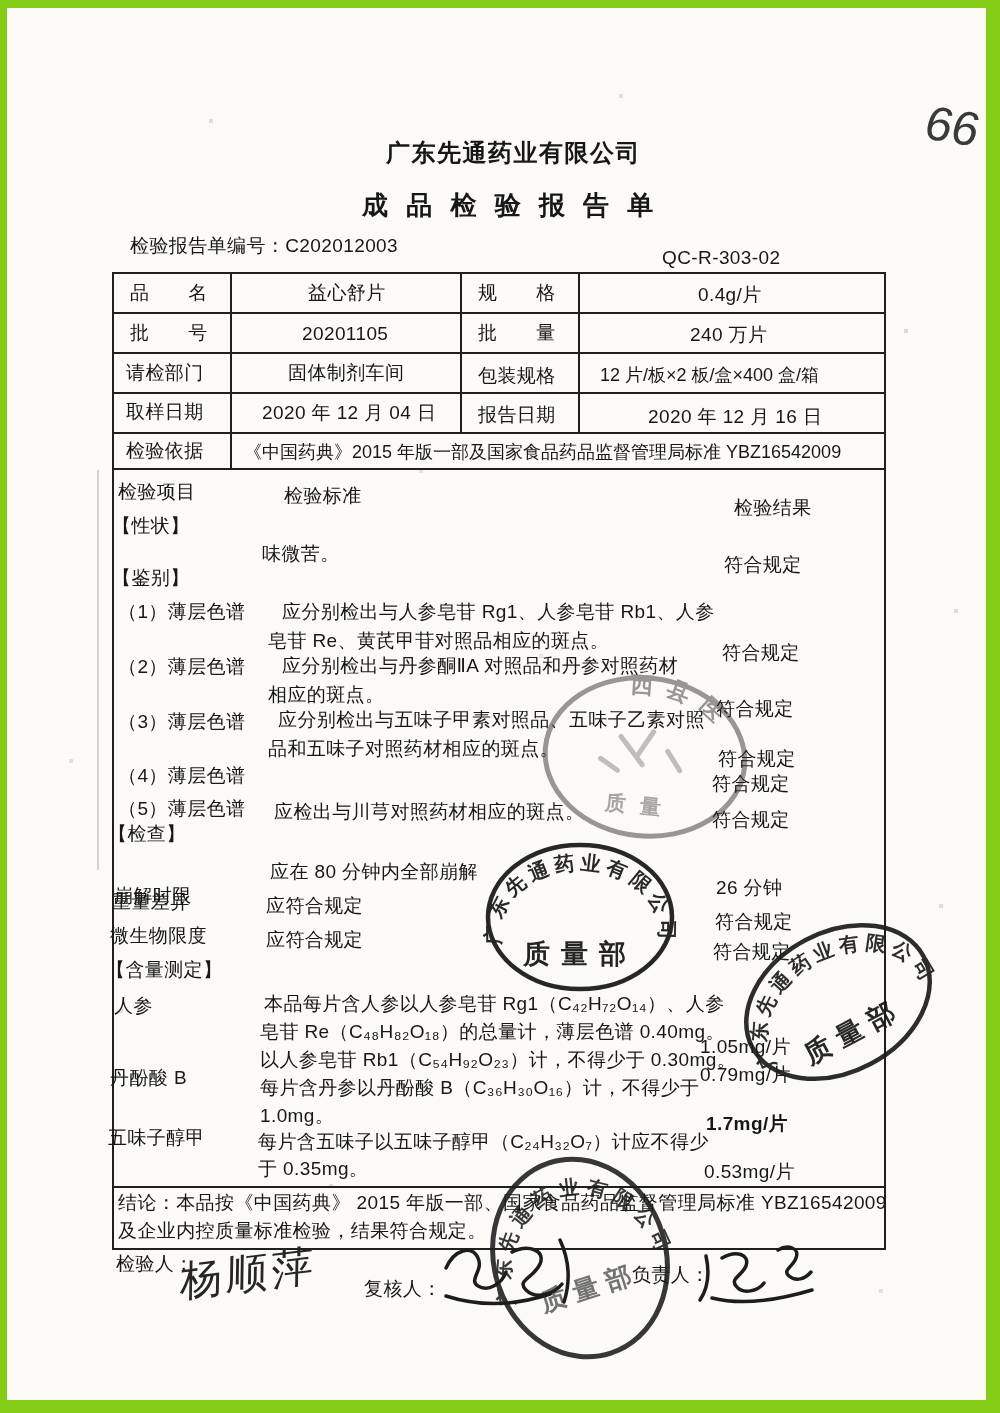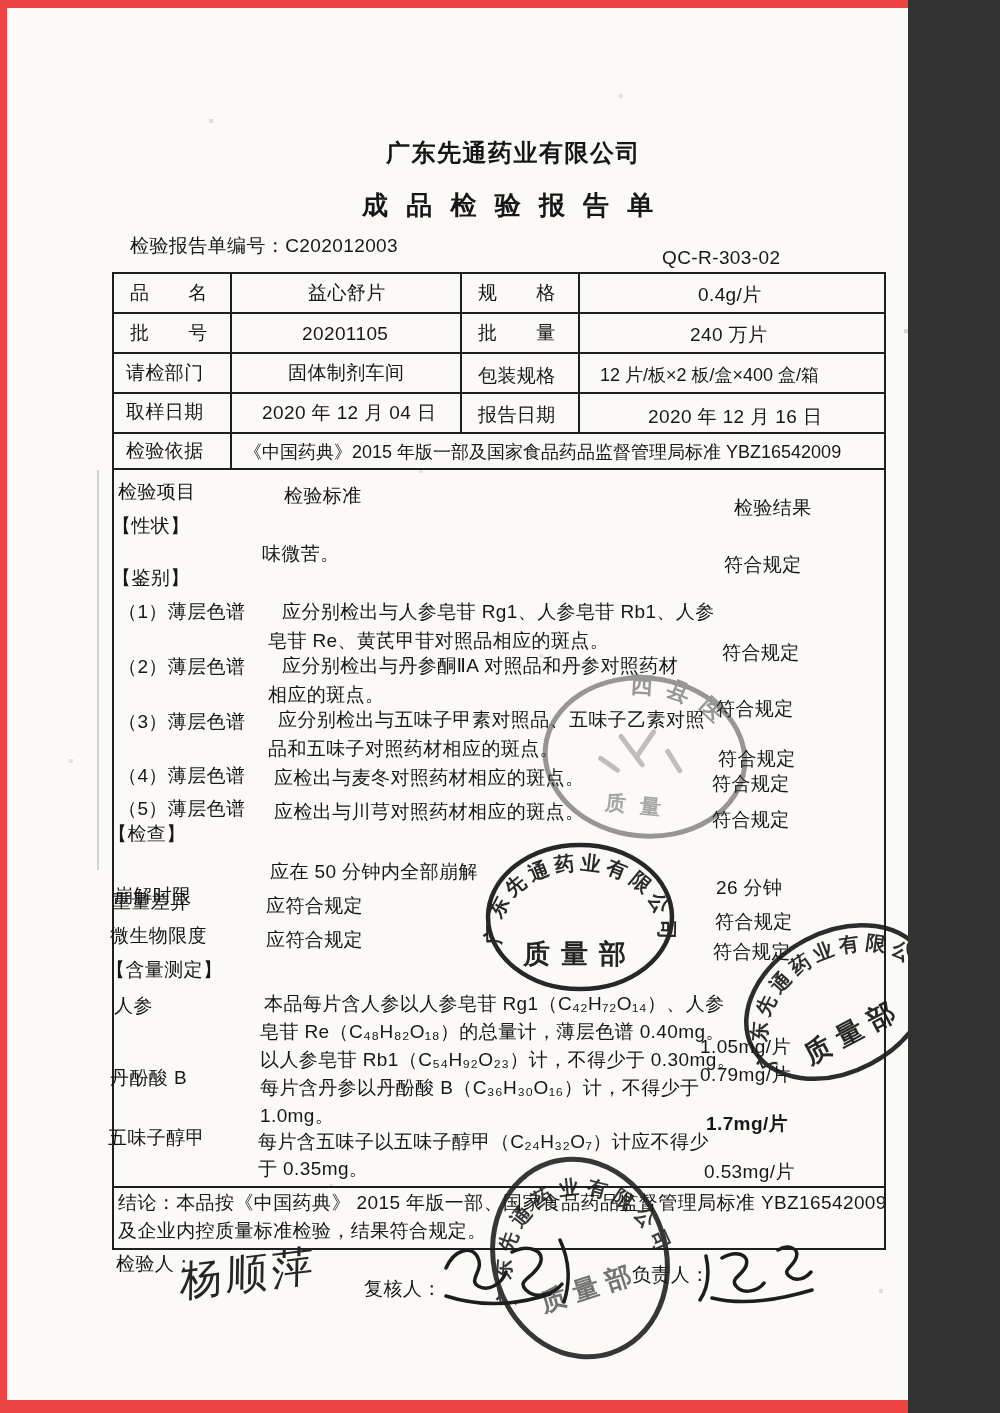--- a/index.html
+++ b/index.html
@@ -1,16 +1,16 @@
 <!DOCTYPE html>
 <html><head>
 <meta charset="utf-8">
 <style>
   html,body{margin:0;padding:0;background:#333;}
-  .scan{position:relative;width:908px;height:1413px;background:#ef4444;overflow:hidden;
+  .scan{position:relative;width:1000px;height:1413px;background:#84cc16;overflow:hidden;
         font-family:"Liberation Sans","DejaVu Sans",sans-serif;}
   .sheet{position:absolute;left:7px;top:8px;width:979px;height:1392px;background:#fbfaf7;}
   .t{position:absolute;white-space:nowrap;color:#171717;font-size:19px;line-height:1.25;letter-spacing:.4px;}
   .company{font-size:24px;font-weight:bold;letter-spacing:1.5px;}
   .doctitle{font-size:26px;font-weight:bold;word-spacing:7px;letter-spacing:2px;}
   .fit{font-size:18px;letter-spacing:0;}
   .hl{position:absolute;height:2px;background:#1f1f1f;}
   .vl{position:absolute;width:2px;background:#1f1f1f;}
   .faintline{opacity:.18;width:1.5px;}
   .overlay{position:absolute;left:0;top:0;pointer-events:none;}
@@ -90,31 +90,30 @@
   <div class="t" style="left:282px;top:654px;">应分别检出与丹参酮ⅡA 对照品和丹参对照药材</div>
   <div class="t" style="left:268px;top:683px;">相应的斑点。</div>
   <div class="t" style="left:716px;top:697px;">符合规定</div>
 
   <div class="t" style="left:118px;top:710px;">（3）薄层色谱</div>
   <div class="t" style="left:278px;top:708px;">应分别检出与五味子甲素对照品、五味子乙素对照</div>
   <div class="t" style="left:268px;top:737px;">品和五味子对照药材相应的斑点。</div>
   <div class="t" style="left:718px;top:747px;">符合规定</div>
 
   <div class="t" style="left:118px;top:764px;">（4）薄层色谱</div>
-  <div class="t" style="left:274px;top:766px;">应检出与麦冬对照药材相应的斑点。</div>
   <div class="t" style="left:712px;top:772px;">符合规定</div>
 
   <div class="t" style="left:118px;top:797px;">（5）薄层色谱</div>
   <div class="t" style="left:274px;top:800px;">应检出与川芎对照药材相应的斑点。</div>
   <div class="t" style="left:712px;top:808px;">符合规定</div>
 
   <div class="t" style="left:108px;top:822px;">【检查】</div>
 
   <div class="t" style="left:114px;top:884px;">崩解时限</div>
-  <div class="t" style="left:270px;top:860px;">应在 50 分钟内全部崩解</div>
+  <div class="t" style="left:270px;top:860px;">应在 80 分钟内全部崩解</div>
   <div class="t" style="left:716px;top:876px;">26 分钟</div>
 
   <div class="t" style="left:112px;top:890px;">重量差异</div>
   <div class="t" style="left:266px;top:894px;">应符合规定</div>
   <div class="t" style="left:715px;top:910px;">符合规定</div>
 
   <div class="t" style="left:110px;top:924px;">微生物限度</div>
   <div class="t" style="left:266px;top:928px;">应符合规定</div>
   <div class="t" style="left:713px;top:940px;">符合规定</div>
 

